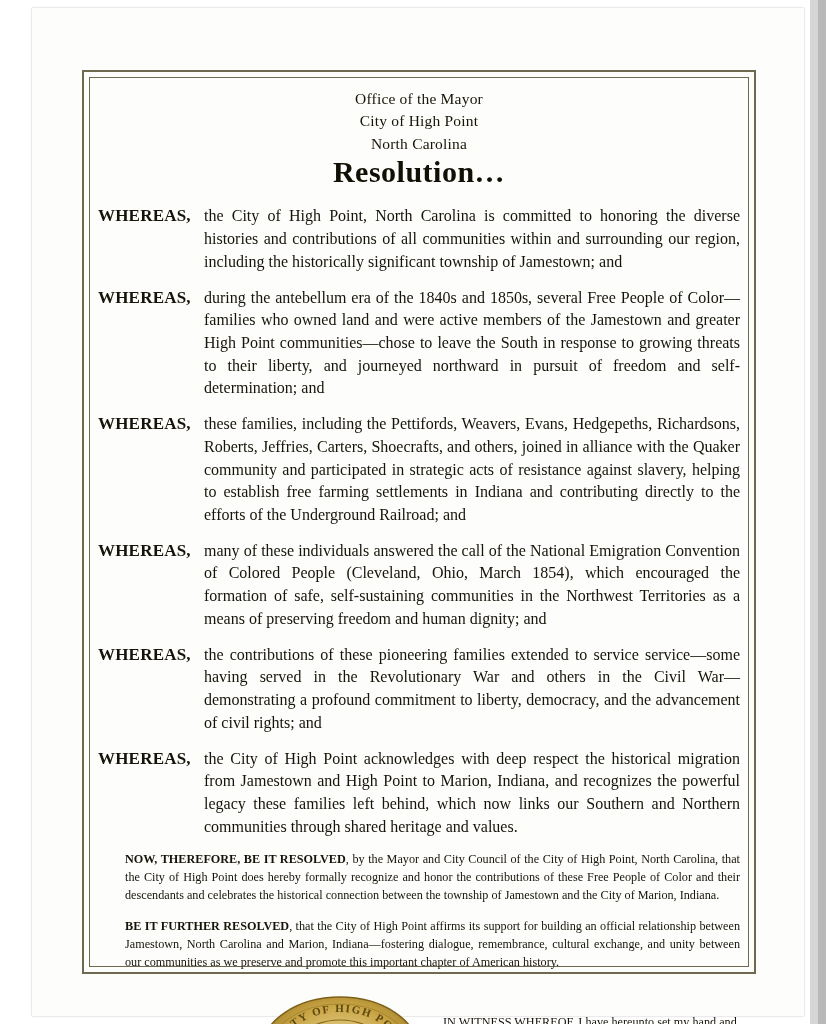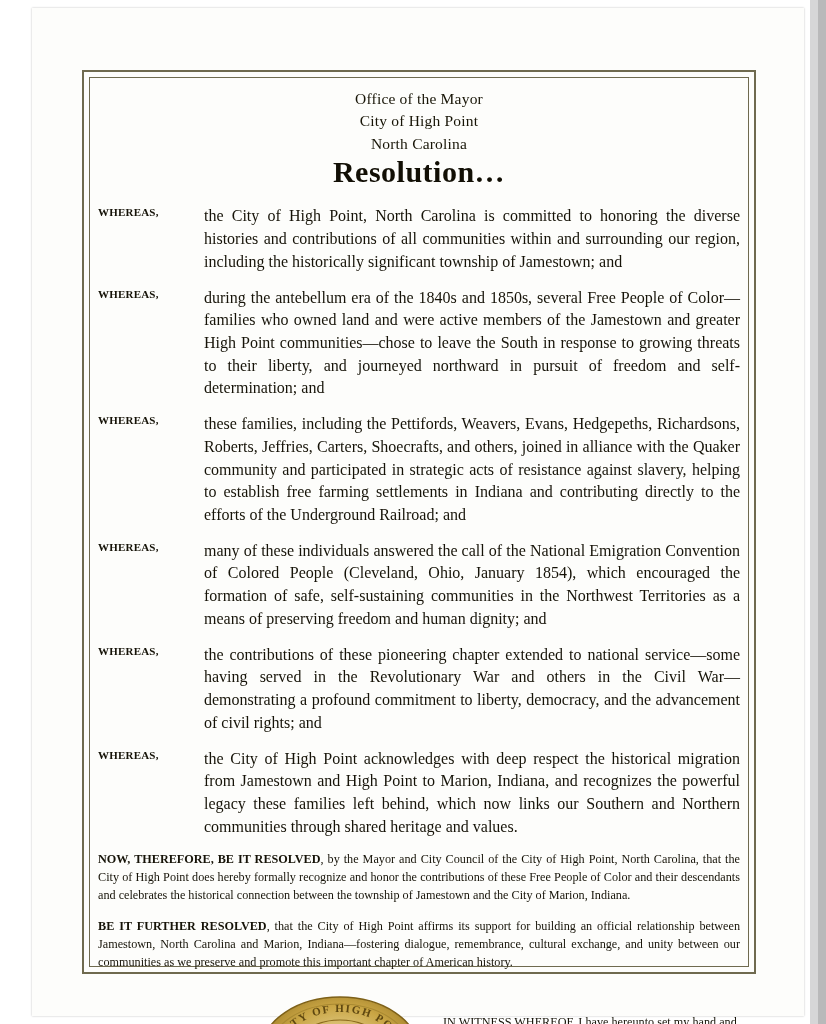--- a/index.html
+++ b/index.html
@@ -85,39 +85,40 @@
     color: #120f05;
     font-family: "Liberation Serif", serif;
   }
   .clause {
     display: flex;
     align-items: flex-start;
     margin-bottom: 13px;
   }
   .clause-label {
     flex: 0 0 96px;
-    font-size: 11px;
+    font-size: 17px;
     font-weight: bold;
     letter-spacing: 0.2px;
     padding-top: 1px;
     white-space: nowrap;
   }
   .clause-text {
     flex: 1 1 auto;
     font-size: 16px;
     line-height: 1.42;
     text-align: justify;
     text-justify: inter-word;
     padding-left: 10px;
   }
   .para {
     font-size: 12.2px;
     line-height: 1.45;
     text-align: justify;
     margin-bottom: 14px;
+    margin-left: 27px;
   }
   .para .lead {
     font-weight: bold;
   }
   .sig-area {
     position: relative;
     margin-top: 8px;
     height: 190px;
   }
   .seal {
@@ -200,25 +201,25 @@
       <div class="clause">
         <div class="clause-label">WHEREAS,</div>
         <div class="clause-text">during the antebellum era of the 1840s and 1850s, several Free People of Color—families who owned land and were active members of the Jamestown and greater High Point communities—chose to leave the South in response to growing threats to their liberty, and journeyed northward in pursuit of freedom and self-determination; and</div>
       </div>
       <div class="clause">
         <div class="clause-label">WHEREAS,</div>
         <div class="clause-text">these families, including the Pettifords, Weavers, Evans, Hedgepeths, Richardsons, Roberts, Jeffries, Carters, Shoecrafts, and others, joined in alliance with the Quaker community and participated in strategic acts of resistance against slavery, helping to establish free farming settlements in Indiana and contributing directly to the efforts of the Underground Railroad; and</div>
       </div>
       <div class="clause">
         <div class="clause-label">WHEREAS,</div>
-        <div class="clause-text">many of these individuals answered the call of the National Emigration Convention of Colored People (Cleveland, Ohio, January 1854), which encouraged the formation of safe, self-sustaining communities in the Northwest Territories as a means of preserving freedom and human dignity; and</div>
-      </div>
-      <div class="clause">
-        <div class="clause-label">WHEREAS,</div>
-        <div class="clause-text">the contributions of these pioneering chapter extended to national service—some having served in the Revolutionary War and others in the Civil War—demonstrating a profound commitment to liberty, democracy, and the advancement of civil rights; and</div>
+        <div class="clause-text">many of these individuals answered the call of the National Emigration Convention of Colored People (Cleveland, Ohio, March 1854), which encouraged the formation of safe, self-sustaining communities in the Northwest Territories as a means of preserving freedom and human dignity; and</div>
+      </div>
+      <div class="clause">
+        <div class="clause-label">WHEREAS,</div>
+        <div class="clause-text">the contributions of these pioneering families extended to service service—some having served in the Revolutionary War and others in the Civil War—demonstrating a profound commitment to liberty, democracy, and the advancement of civil rights; and</div>
       </div>
       <div class="clause">
         <div class="clause-label">WHEREAS,</div>
         <div class="clause-text">the City of High Point acknowledges with deep respect the historical migration from Jamestown and High Point to Marion, Indiana, and recognizes the powerful legacy these families left behind, which now links our Southern and Northern communities through shared heritage and values.</div>
       </div>
 
       <div class="para">
         <span class="lead">NOW, THEREFORE, BE IT RESOLVED</span><span>, by the Mayor and City Council of the City of High Point, North Carolina, that the City of High Point does hereby formally recognize and honor the contributions of these Free People of Color and their descendants and celebrates the historical connection between the township of Jamestown and the City of Marion, Indiana.</span>
       </div>
 

